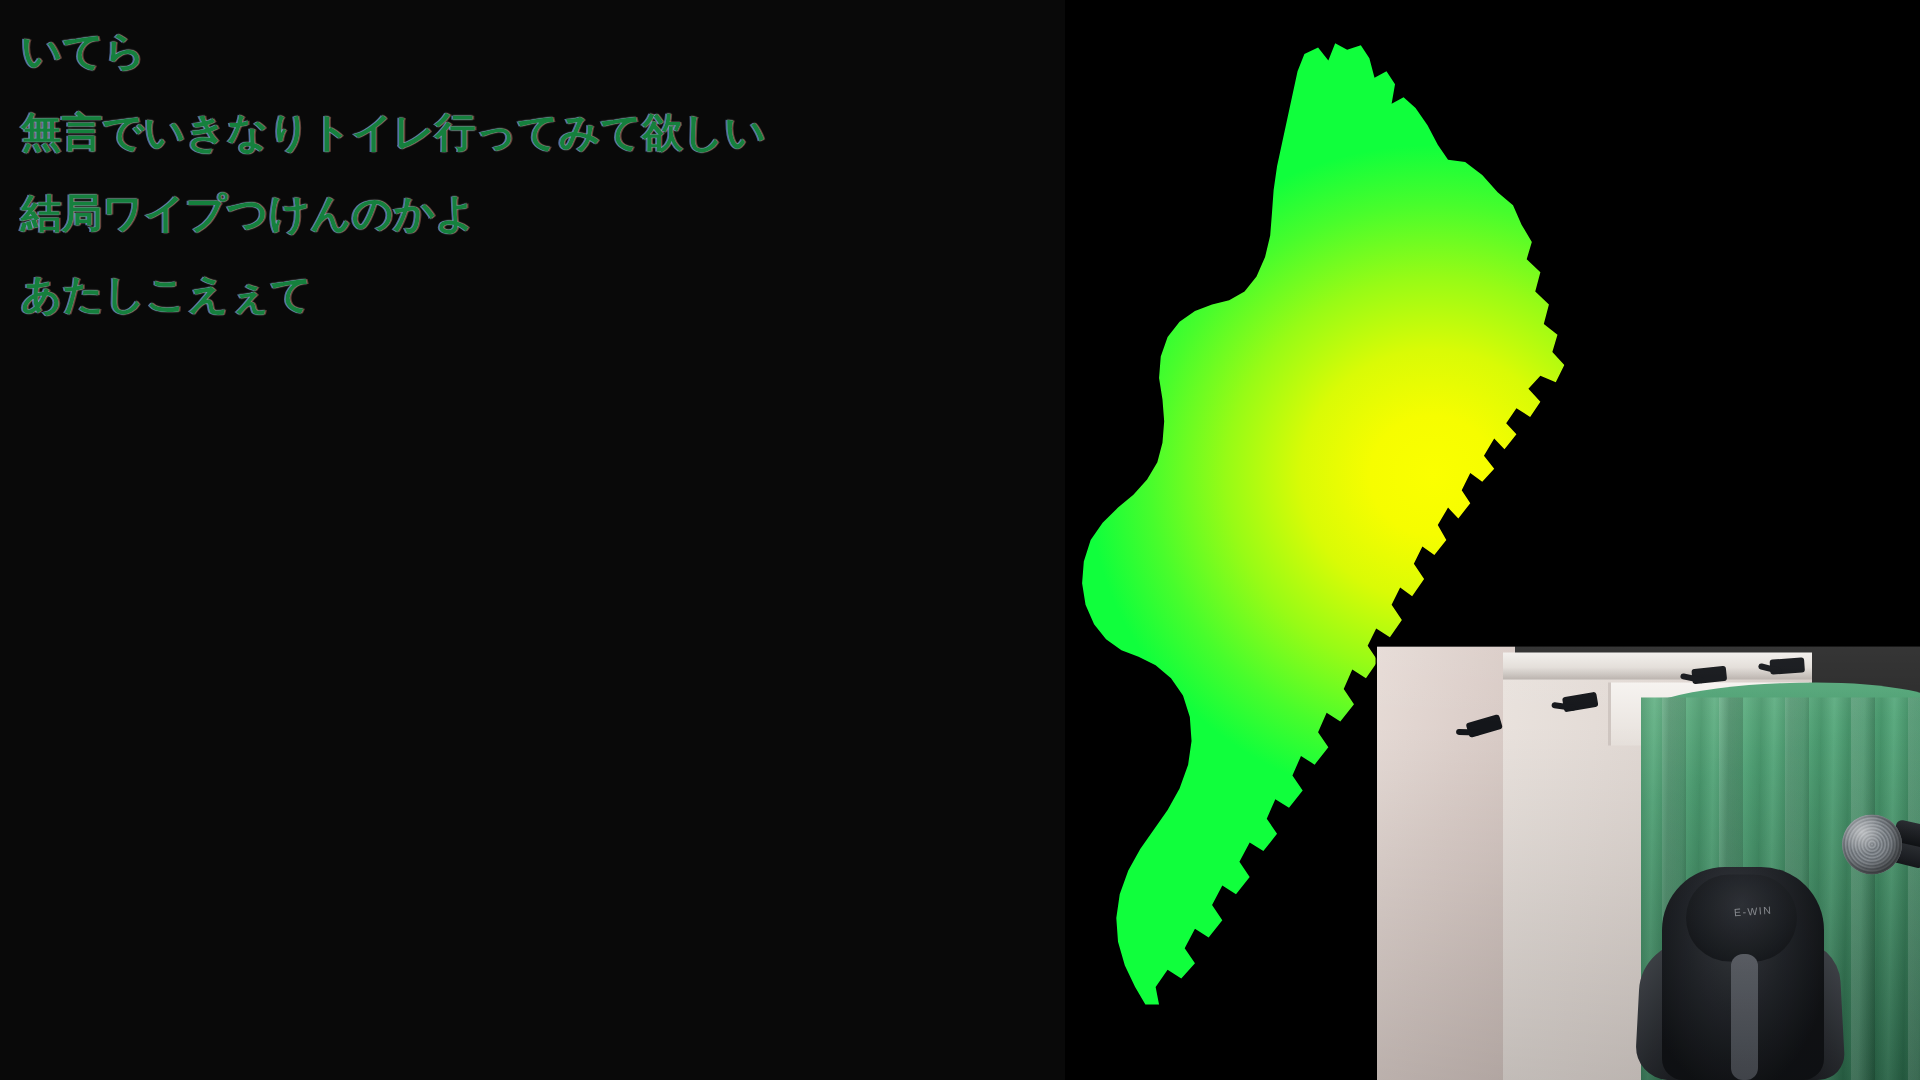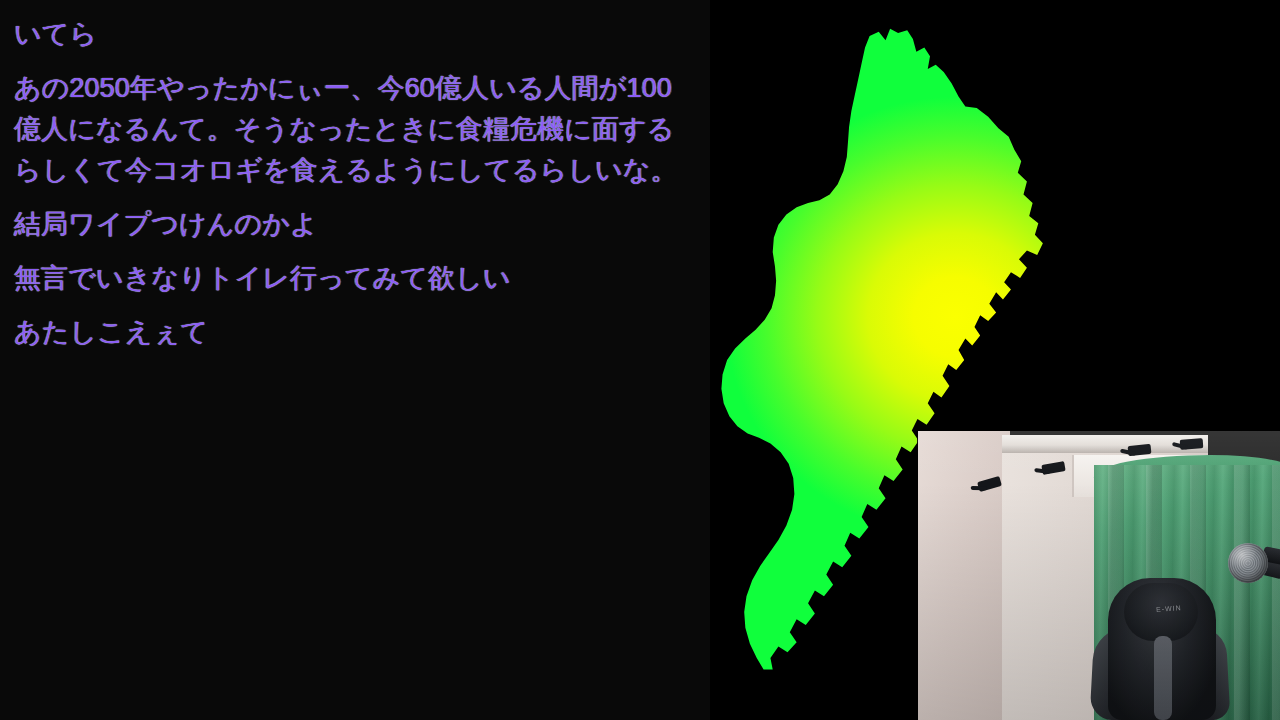--- a/index.html
+++ b/index.html
@@ -12,25 +12,25 @@
 
   
   #comment-panel{
     position:absolute;left:0;top:0;width:710px;height:720px;
     background:#090909;
     box-sizing:border-box;
     padding:14px 16px 0 14px;
     overflow:hidden;
   }
   .comment-line{
-    color:#8b5cf6;
+    color:#15803d;
     font-size:27px;
     line-height:41px;
     letter-spacing:0.1px;
-    font-weight:400;
+    font-weight:700;
     margin:0 0 13px 0;
     text-shadow:
       -1.1px 0 rgba(120,170,255,.55),
       1.1px 0 rgba(255,150,120,.30),
       0 0 1px rgba(255,255,255,.9);
     word-break:break-all;
     white-space:normal;
   }
   .comment-line:last-child{margin-bottom:16px;}
 
@@ -178,23 +178,22 @@
     pointer-events:none;
   }
 </style>
 </head>
 <body>
 
 <div id="stage">
 
   <div id="comment-panel">
     <p class="comment-line">いてら</p>
-    <p class="comment-line">あの2050年やったかにぃー、今60億人いる人間が100億人になるんて。そうなったときに食糧危機に面するらしくて今コオロギを食えるようにしてるらしいな。</p>
+    <p class="comment-line">無言でいきなりトイレ行ってみて欲しい</p>
     <p class="comment-line">結局ワイプつけんのかよ</p>
-    <p class="comment-line">無言でいきなりトイレ行ってみて欲しい</p>
     <p class="comment-line">あたしこえぇて</p>
   </div>
 
   <div id="map-stage">
 
     <div style="position:absolute;left:0;top:0;width:570px;height:720px;
                 background:radial-gradient(ellipse 230px 220px at 43% 44%,
                    #fbff00 0%, #f6fd00 18%, #d9fb06 38%, #97fb16 60%, #48fd2c 82%, #10ff3c 100%);
                 clip-path:polygon(
                   28.0% 5.0%, 29.6% 4.4%, 30.8% 5.6%, 31.6% 4.0%, 33.0% 4.6%,

